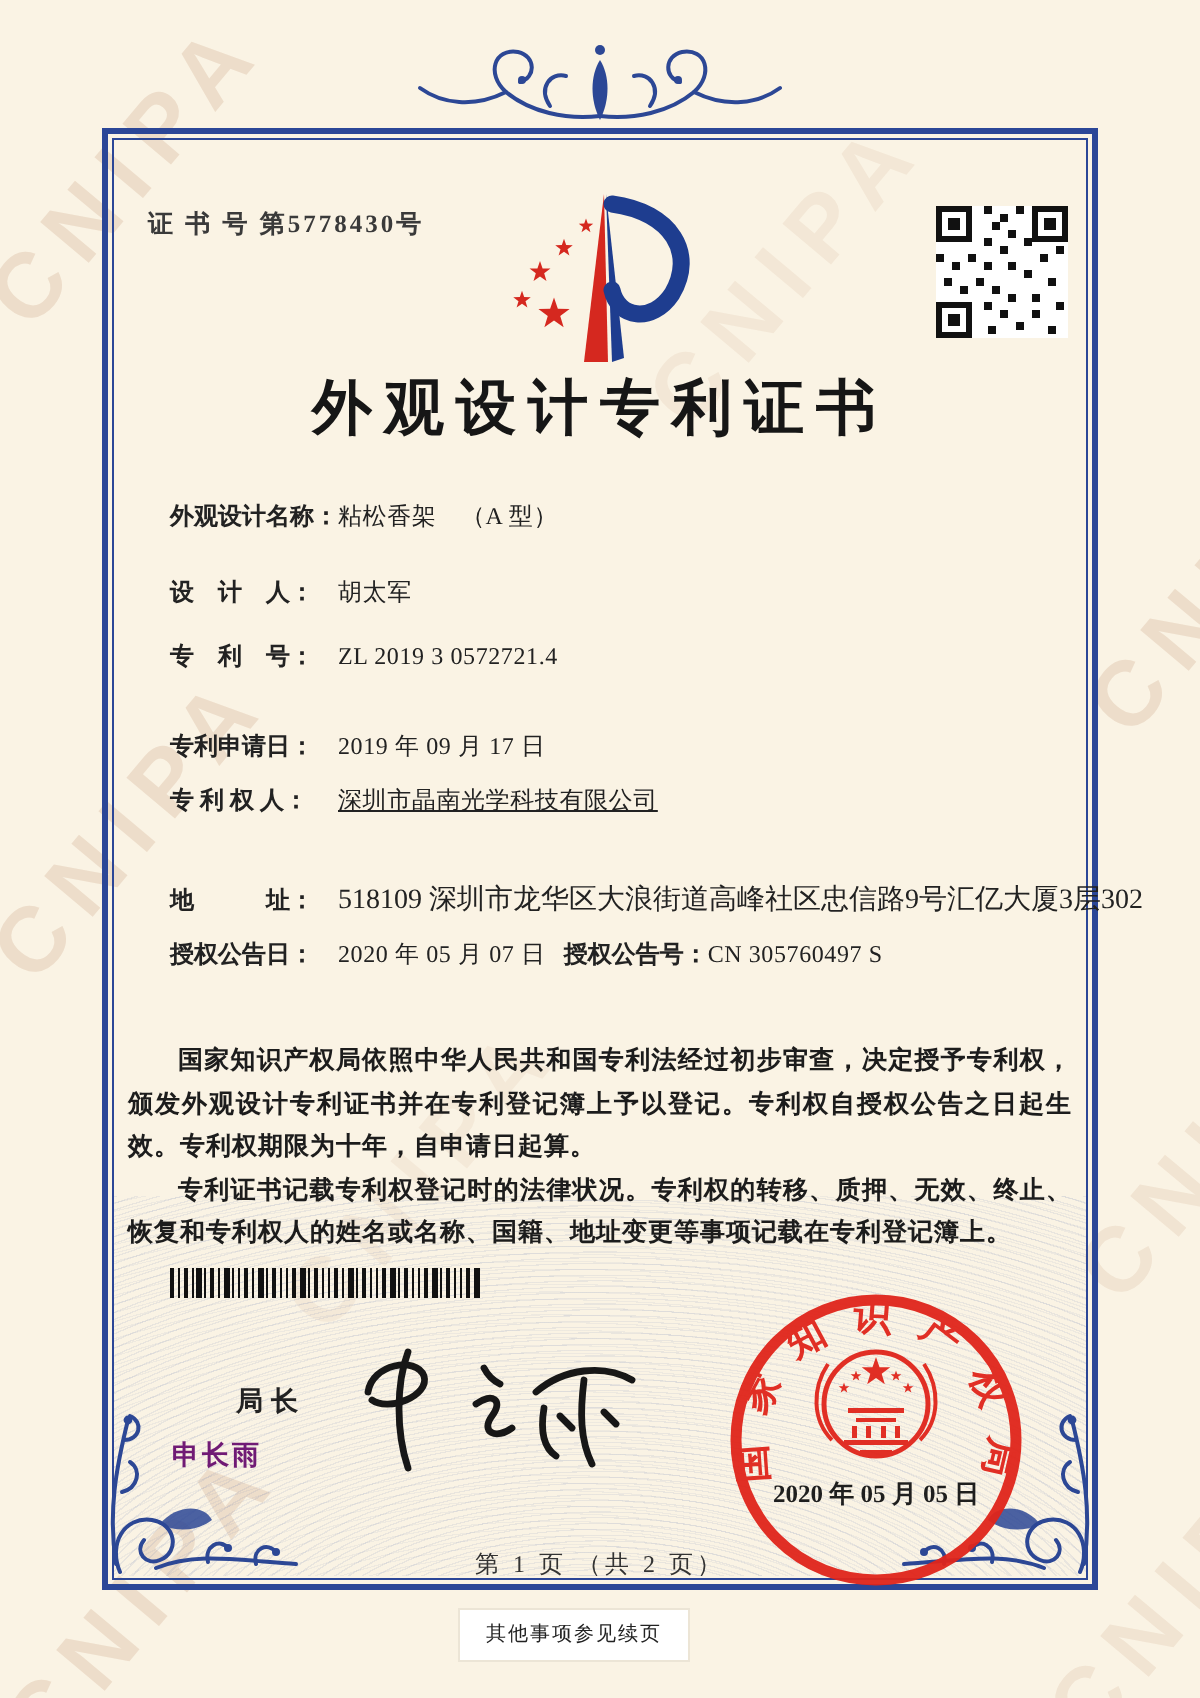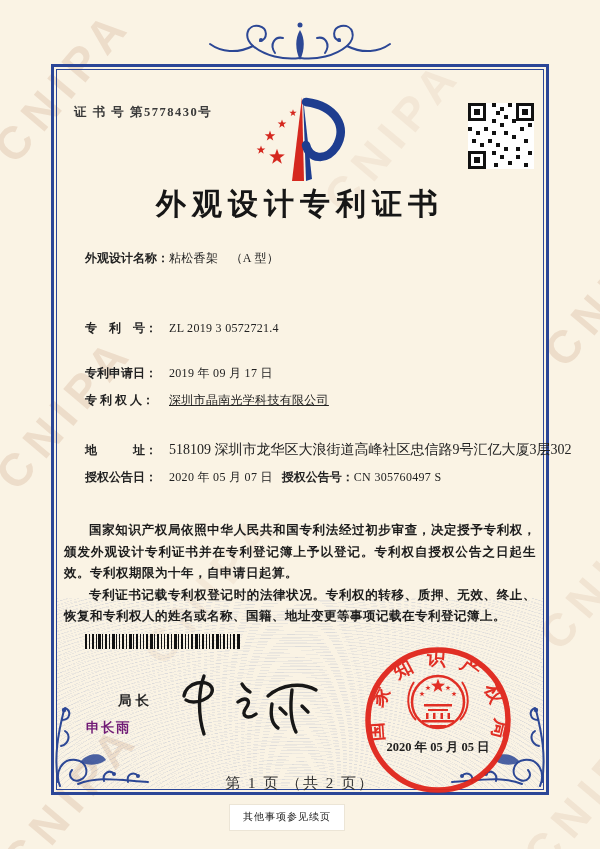--- a/index.html
+++ b/index.html
@@ -23,21 +23,21 @@
   .field-row{position:absolute;left:85px;font-size:12px;color:#222;white-space:nowrap;}
   .f-label{display:inline-block;width:84px;font-weight:600;letter-spacing:0;}
   .f-value{font-size:12px;letter-spacing:0.3px;}
   .f-value.small{font-size:14px;letter-spacing:0;}
   .f-label2{font-weight:600;margin-left:9px;}
   .paragraphs{position:absolute;left:64px;top:520px;width:472px;font-size:12.5px;line-height:21.5px;
               color:#1c1c1c;text-align:justify;letter-spacing:0.5px;font-weight:bold;}
   .paragraphs p{margin:0;text-indent:2em;}
   .director-title{position:absolute;left:86px;top:692px;font-size:13.5px;letter-spacing:4px;color:#222;font-weight:600;margin-left:32px;}
   .director-name{position:absolute;left:86px;top:719px;font-size:13.5px;letter-spacing:1.5px;color:#701a75;font-weight:600;}
-  .page-num{position:absolute;left:0;width:600px;top:774px;text-align:center;font-size:15px;
+  .page-num{position:absolute;left:0;width:600px;top:774px;text-align:center;font-size:12px;
             letter-spacing:2px;color:#333;}
   .note-box{position:absolute;left:229px;top:804px;width:114px;background:#ffffff;text-align:center;
             font-size:10px;padding:5px 0 6px;color:#222;letter-spacing:1px;border:1px solid #ece5d6;}
   .abs{position:absolute;}
   svg{display:block;}
 </style>
 </head>
 <body>
 
 <div class="page">
@@ -151,20 +151,23 @@
       <rect x="48" y="52" width="4" height="4"></rect>
         <rect x="26" y="60" width="4" height="4"></rect>
         <rect x="56" y="60" width="4" height="4"></rect>
     </g>
   </svg>
 
   <div class="title">外观设计专利证书</div>
 
   <div class="field-row" style="top:250px;">
     <span class="f-label">外观设计名称：</span><span class="f-value">粘松香架　（A 型）</span>
+  </div>
+  <div class="field-row" style="top:288px;">
+    <span class="f-label">设　计　人：</span><span class="f-value">胡太军</span>
   </div>
   <div class="field-row" style="top:320px;">
     <span class="f-label">专　利　号：</span><span class="f-value">ZL 2019 3 0572721.4</span>
   </div>
   <div class="field-row" style="top:365px;">
     <span class="f-label">专利申请日：</span><span class="f-value">2019 年 09 月 17 日</span>
   </div>
   <div class="field-row" style="top:392px;text-decoration:underline;">
     <span class="f-label">专 利 权 人：</span><span class="f-value">深圳市晶南光学科技有限公司</span>
   </div>

